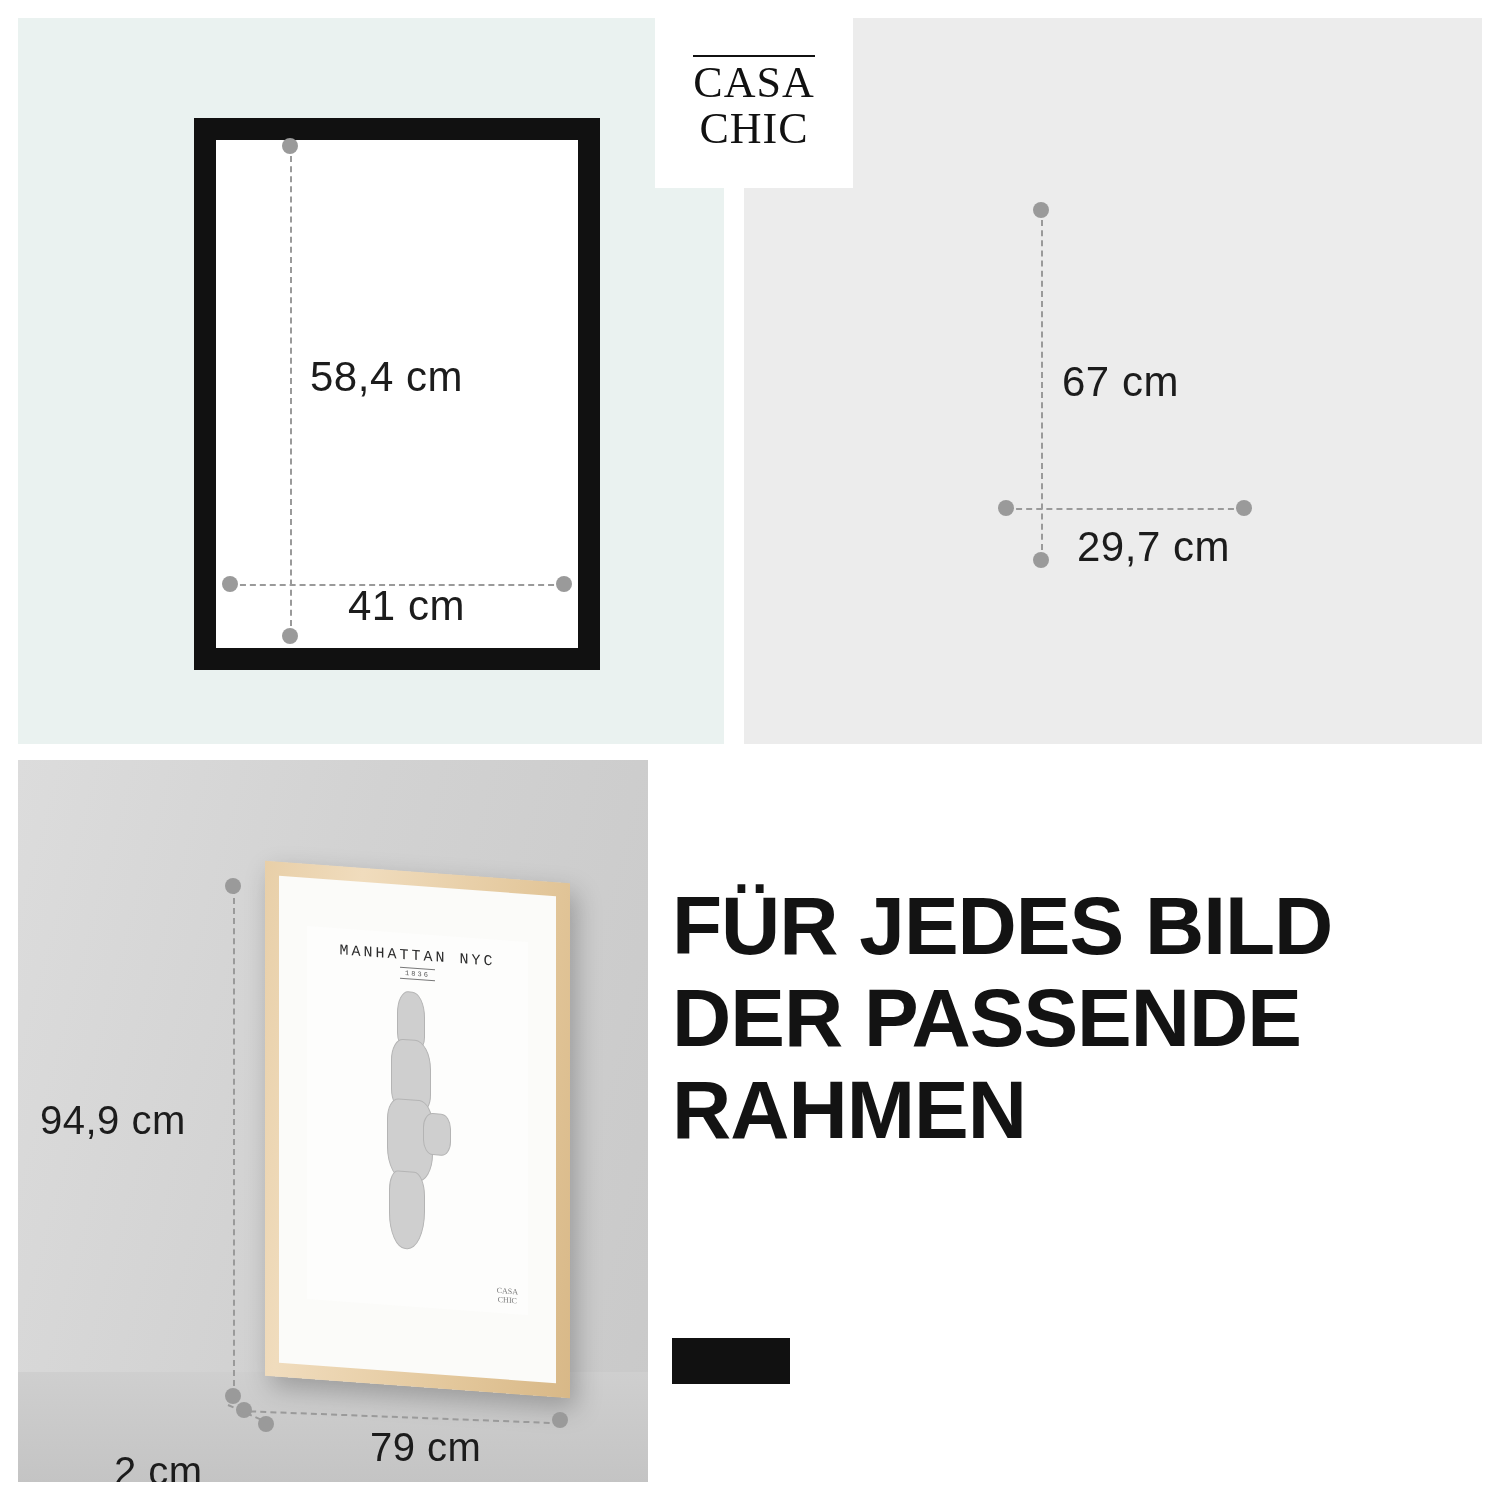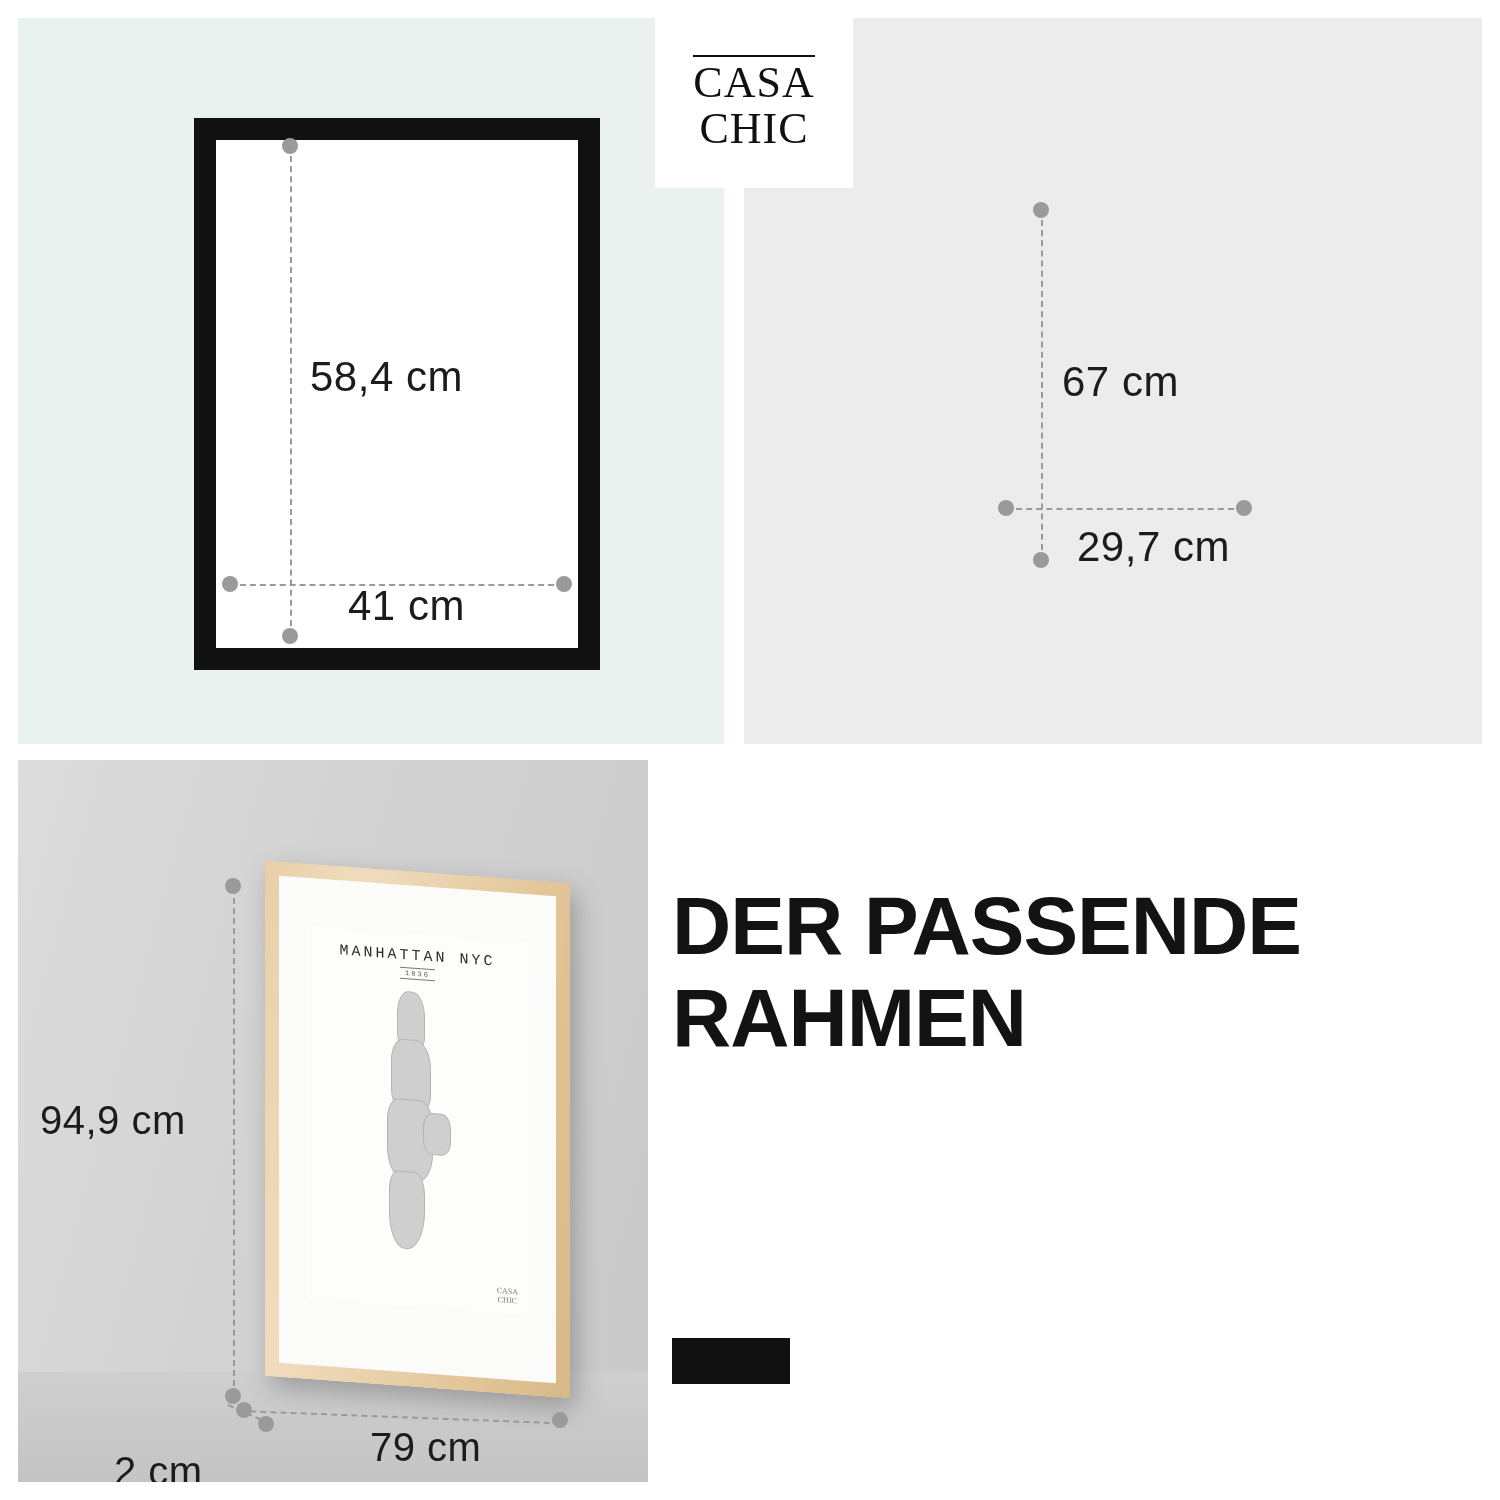--- a/index.html
+++ b/index.html
@@ -266,20 +266,21 @@
 
     <div class="dim-label" style="left:22px; top:338px;">94,9 cm</div>
     <div class="dim-label" style="left:96px; top:665px;margin-top:24px;">2 cm</div>
     <div class="dim-label" style="left:352px; top:665px;">79 cm</div>
   </div>
 </div>
 
 <div class="panel" id="panel-bottom-right"></div>
 
 <div id="headline">
+  <div>FÜR JEDES BILD</div>
   <div>DER PASSENDE</div>
   <div>RAHMEN</div>
 </div>
 <div id="headline-rule"></div>
 
 <div id="logo-block">
   <div class="logo-line logo-line-1">CASA</div>
   <div class="logo-line">CHIC</div>
 </div>
 

